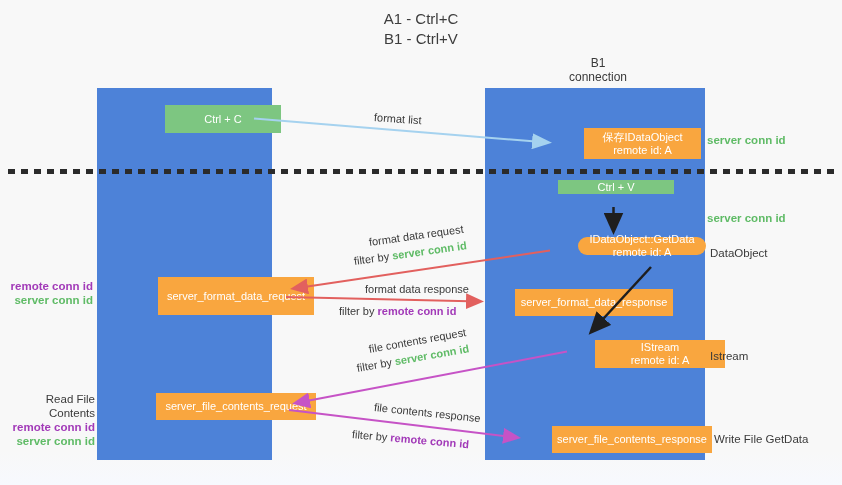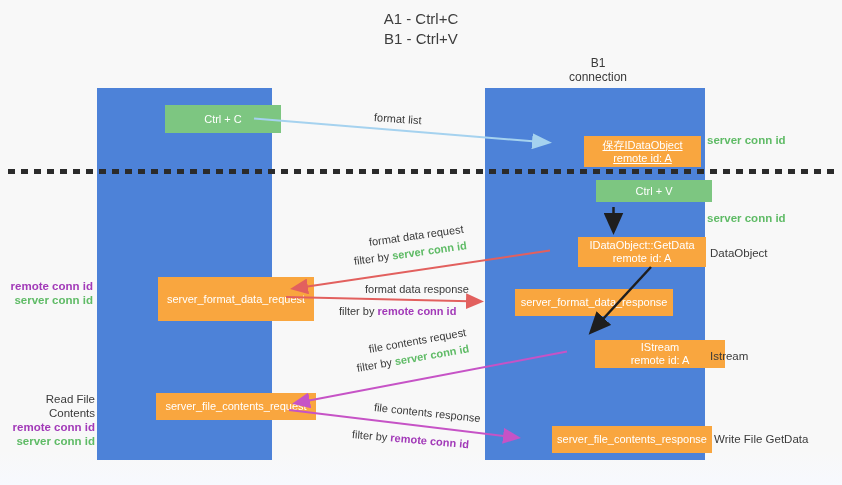--- a/index.html
+++ b/index.html
@@ -49,35 +49,35 @@
 
   <div class="lane" style="left:97px; width:175px;"></div>
   <div class="lane" style="left:485px; width:220px;"></div>
 
   <div class="dotline"></div>
 
   <div class="node green-box" style="left:137px; top:105px; width:116px; height:28px;">
     <div>Ctrl + C</div>
   </div>
 
-  <div class="node orange-box" style="left:556px; top:136px; width:117px; height:31px;text-decoration:underline;">
+  <div class="node orange-box" style="left:556px; top:128px; width:117px; height:31px;">
     <div>保存IDataObject</div>
     <div>remote id: A</div>
   </div>
 
-  <div class="node green-box" style="left:568px; top:180px; width:116px; height:22px;">
+  <div class="node green-box" style="left:530px; top:180px; width:116px; height:14px;">
     <div>Ctrl + V</div>
   </div>
 
-  <div class="node orange-box" style="left:550px; top:237px; width:128px; height:30px;">
+  <div class="node orange-box" style="left:550px; top:237px; width:128px; height:18px;border-radius:12px;">
     <div>IDataObject::GetData</div>
     <div>remote id: A</div>
   </div>
 
-  <div class="node orange-box" style="left:130px; top:277px; width:156px; height:44px;">
+  <div class="node orange-box" style="left:130px; top:277px; width:156px; height:38px;">
     <div>server_format_data_request</div>
   </div>
 
   <div class="node orange-box" style="left:487px; top:289px; width:158px; height:27px;">
     <div>server_format_data_response</div>
   </div>
 
   <div class="node orange-box" style="left:567px; top:340px; width:130px; height:28px;">
     <div>IStream</div>
     <div>remote id: A</div>

